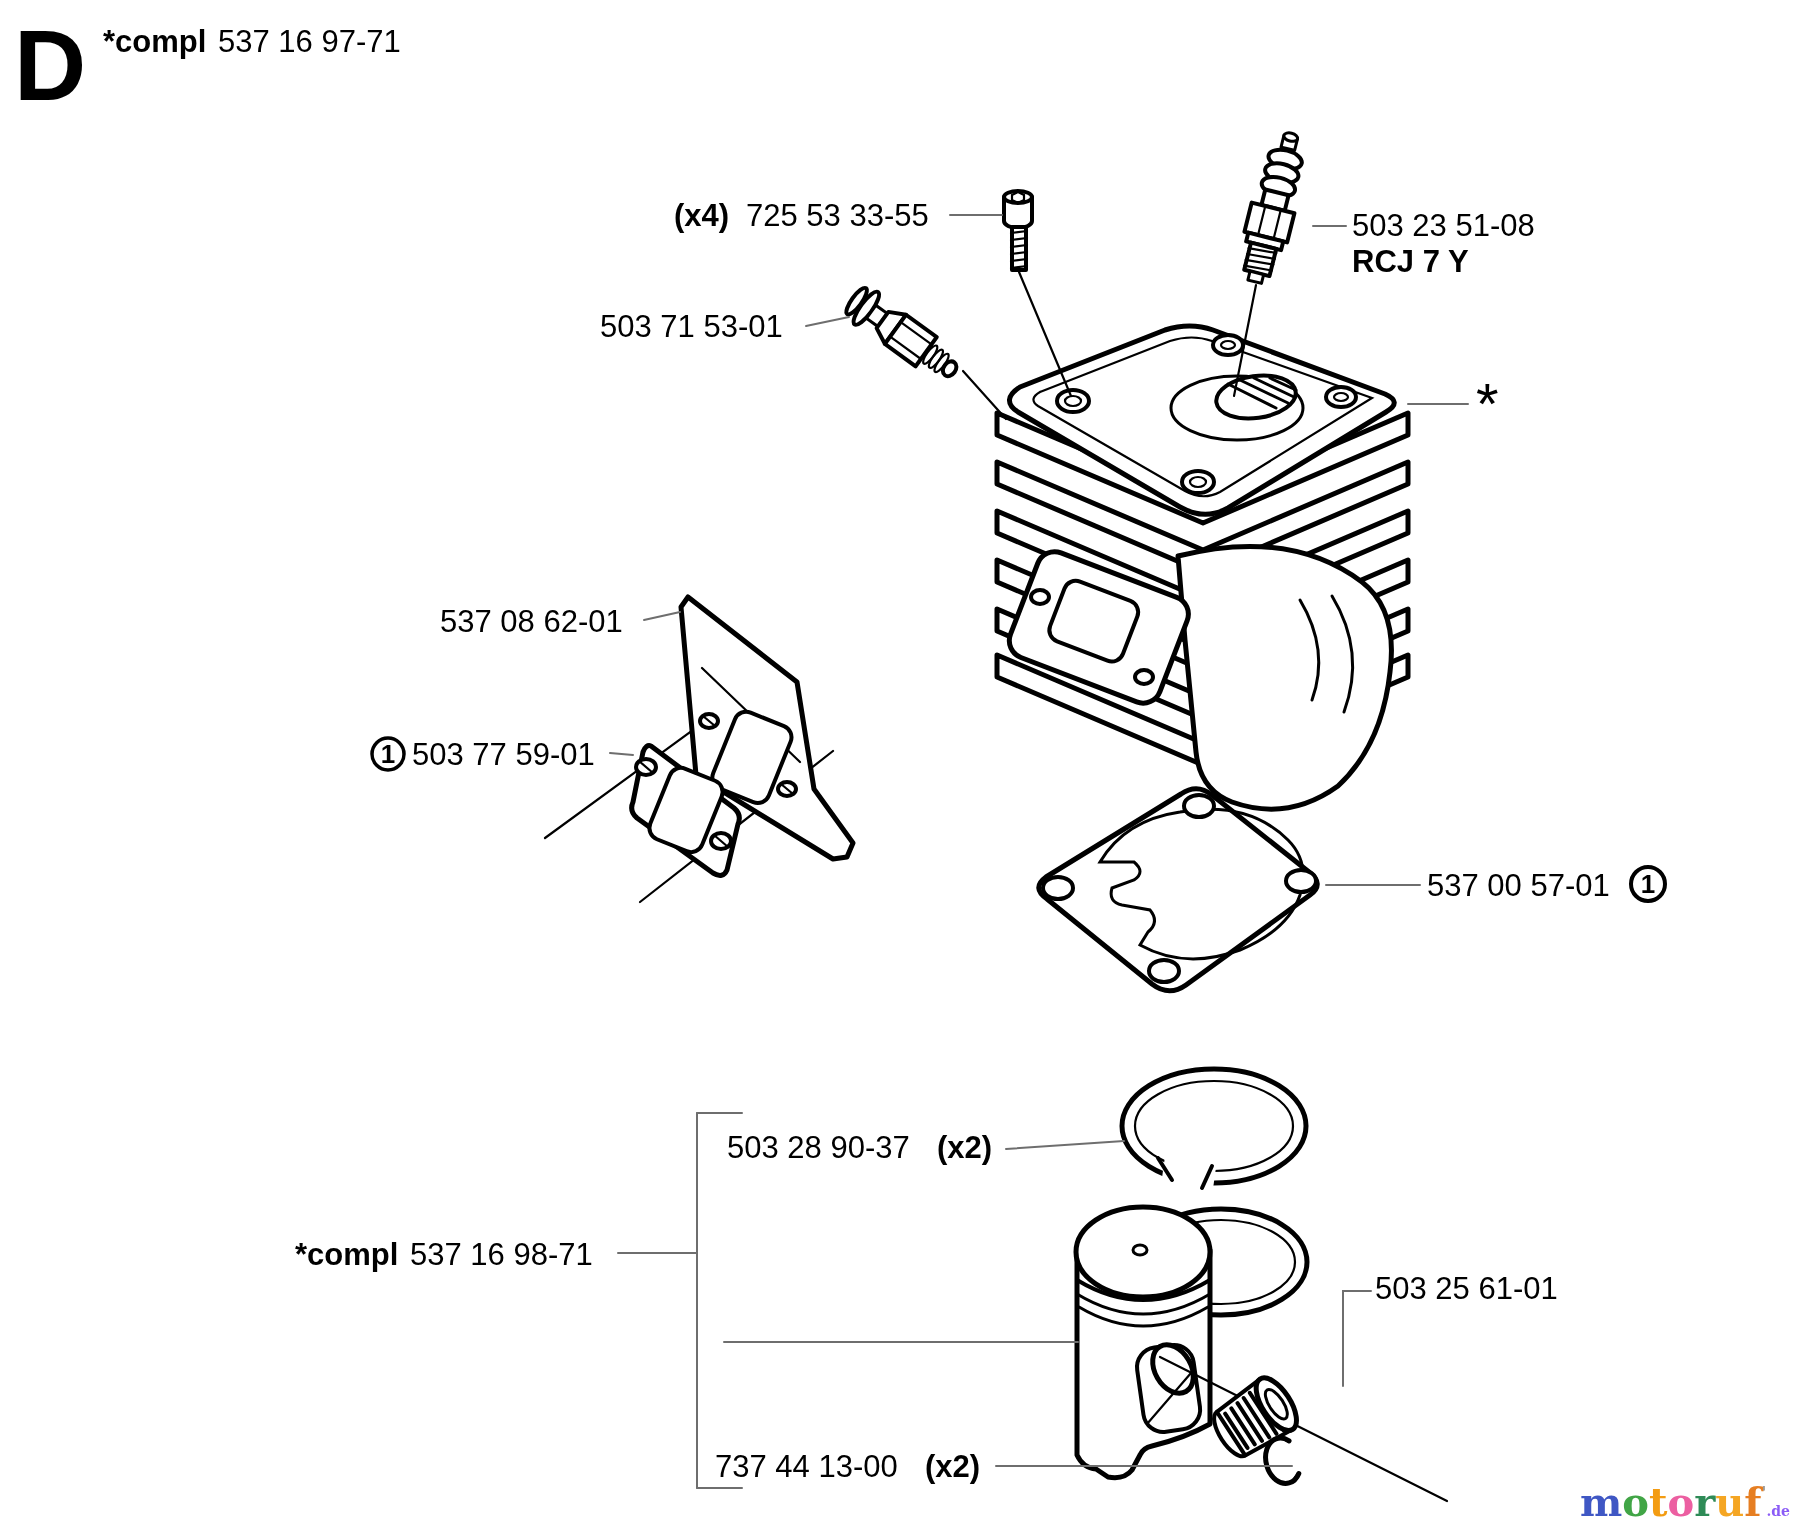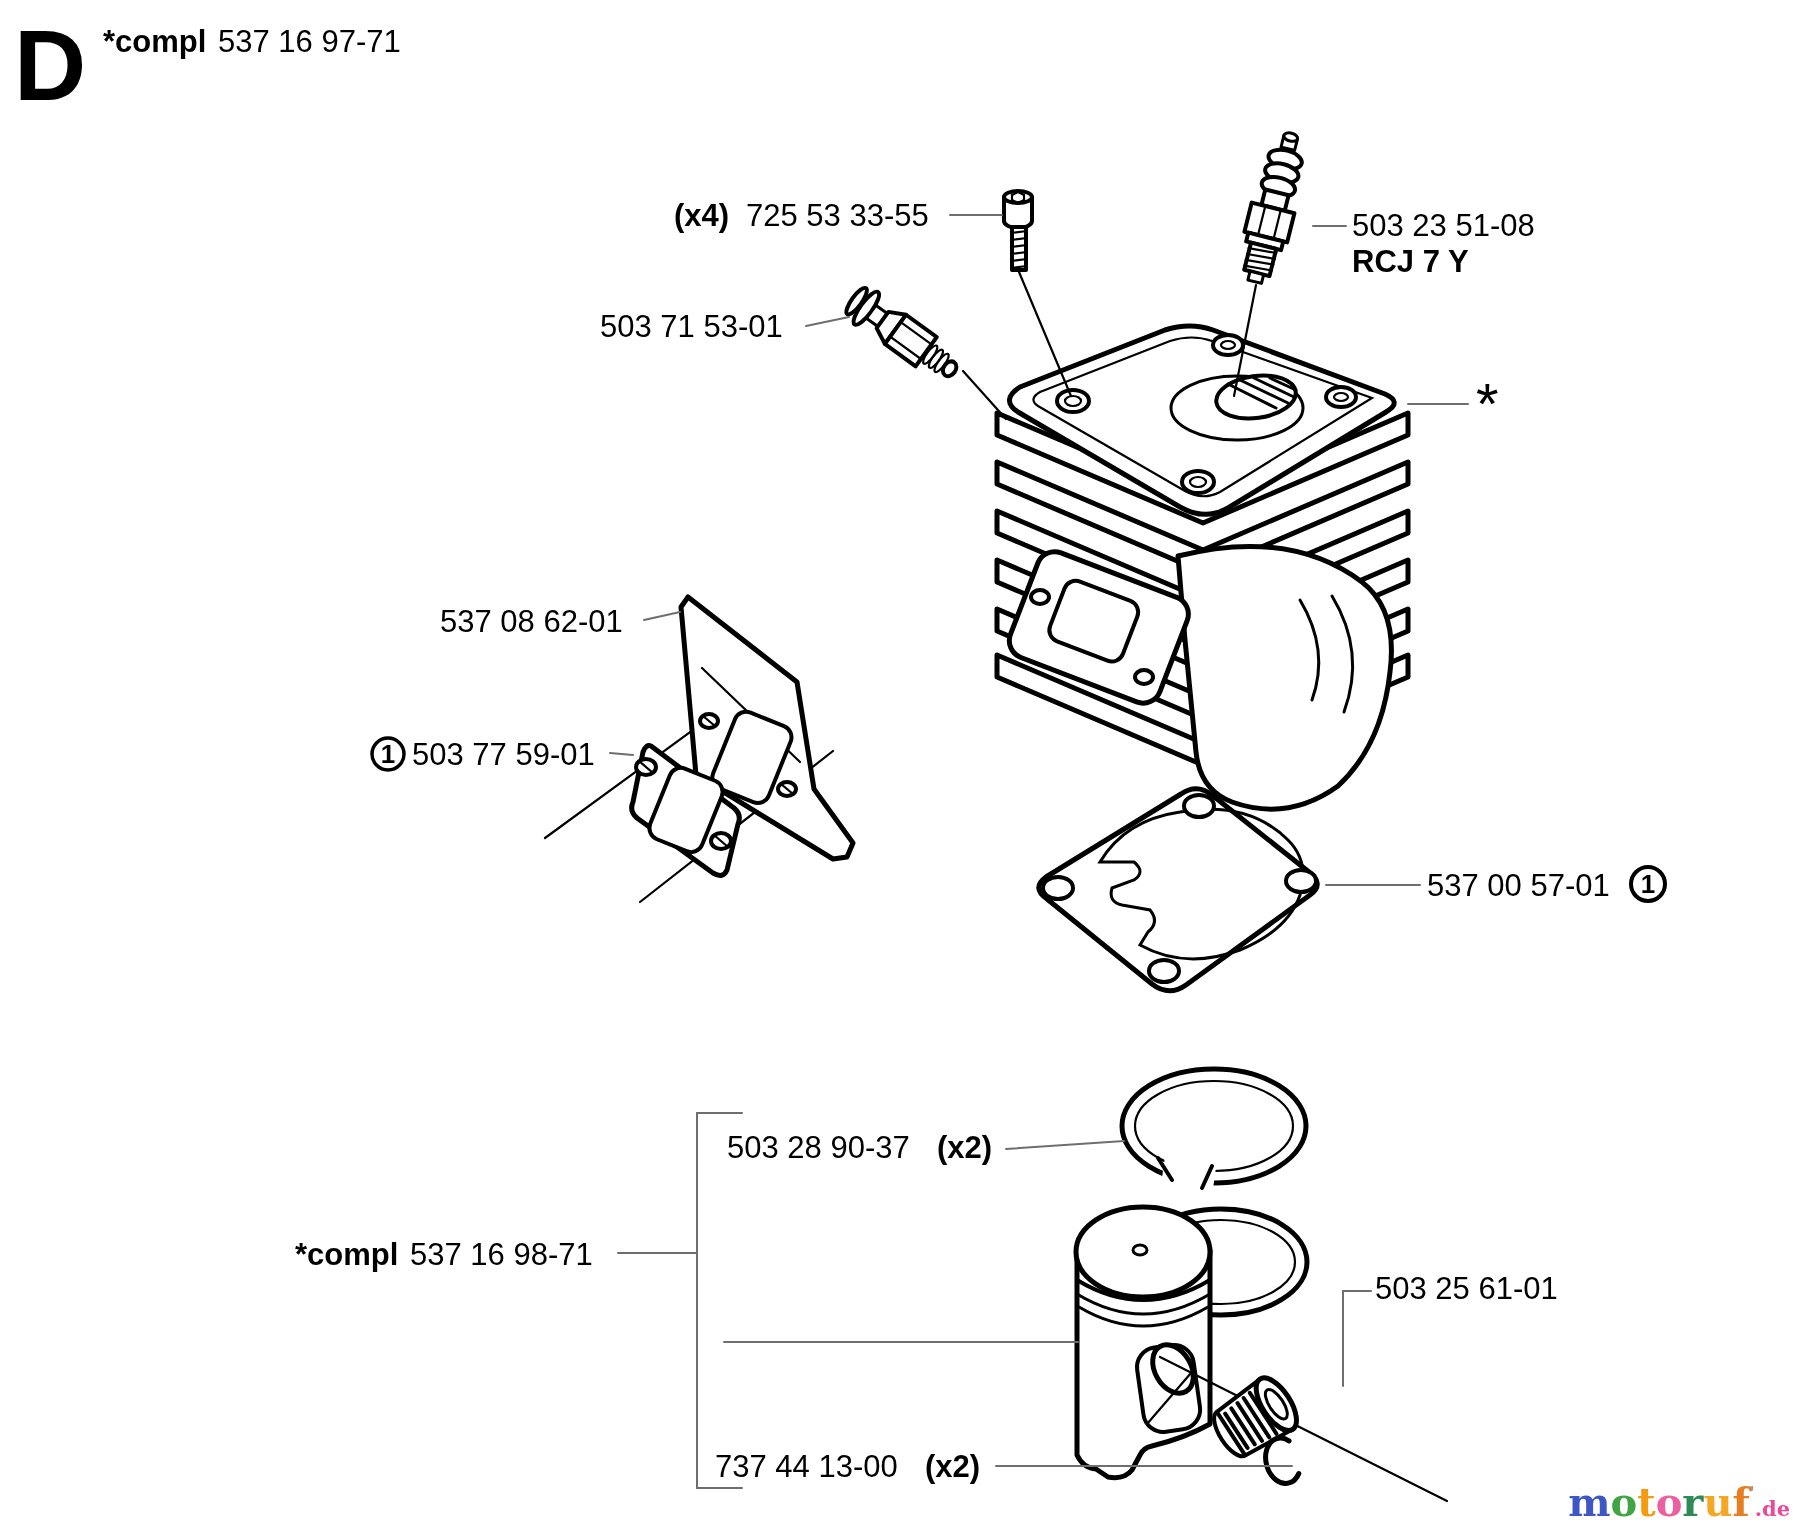--- a/index.html
+++ b/index.html
@@ -17,21 +17,21 @@
   .ol4{fill:#ffffff;stroke:#000000;stroke-width:4;stroke-linejoin:round;}
   .ol3{fill:#ffffff;stroke:#000000;stroke-width:3;stroke-linejoin:round;}
   .ln{fill:none;stroke:#000000;stroke-width:3;stroke-linecap:round;}
   .ln2{fill:none;stroke:#000000;stroke-width:2.2;stroke-linecap:round;}
   .ln4{fill:none;stroke:#000000;stroke-width:4;stroke-linecap:round;}
   .leader{fill:none;stroke:#6e6e6e;stroke-width:2;stroke-linecap:round;}
   .erase{fill:#ffffff;stroke:none;}
   .watermark{position:absolute;right:10px;bottom:6px;font-family:"DejaVu Serif",serif;
              font-weight:bold;font-size:40px;line-height:1;white-space:nowrap;}
   .watermark .wm-tick{font-size:16px;color:#9a9a9a;vertical-align:18px;}
-  .watermark .wm-suffix{font-size:21px;color:#ec4899;font-weight:bold;text-align:right;}
+  .watermark .wm-suffix{font-size:14px;color:#8b5cf6;font-weight:bold;text-align:right;}
 </style>
 </head>
 <body>
 
 <div class="stage">
 <svg viewBox="0 0 1800 1528" width="1800" height="1528">
 
   <g>
     <path class="ln2" d="M 767,676 L 545,838"></path>
     <path class="ln2" d="M 833,751 L 640,902"></path>

